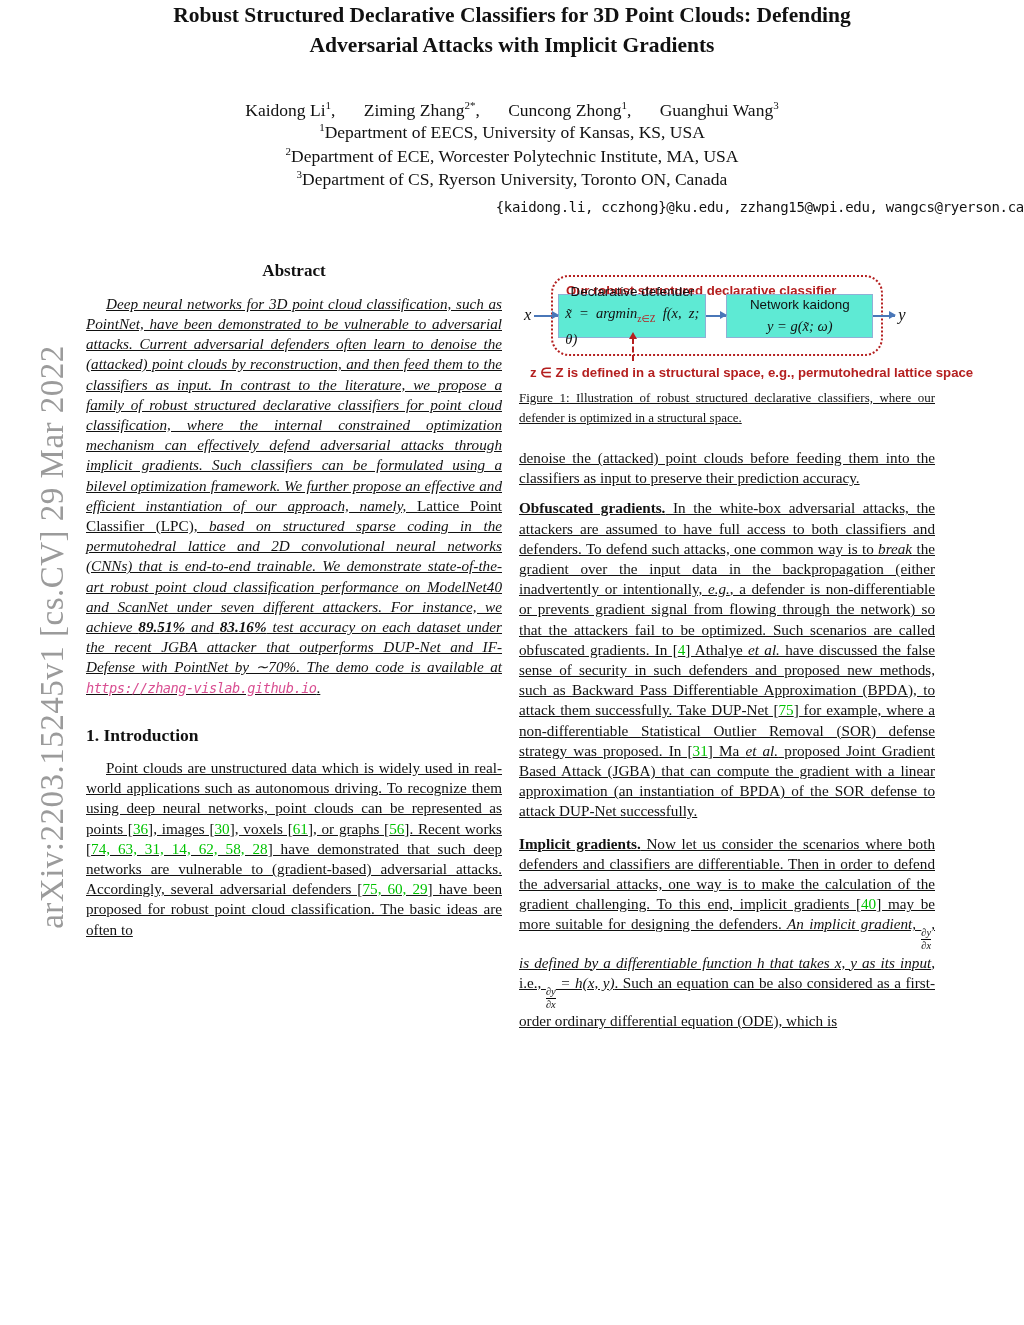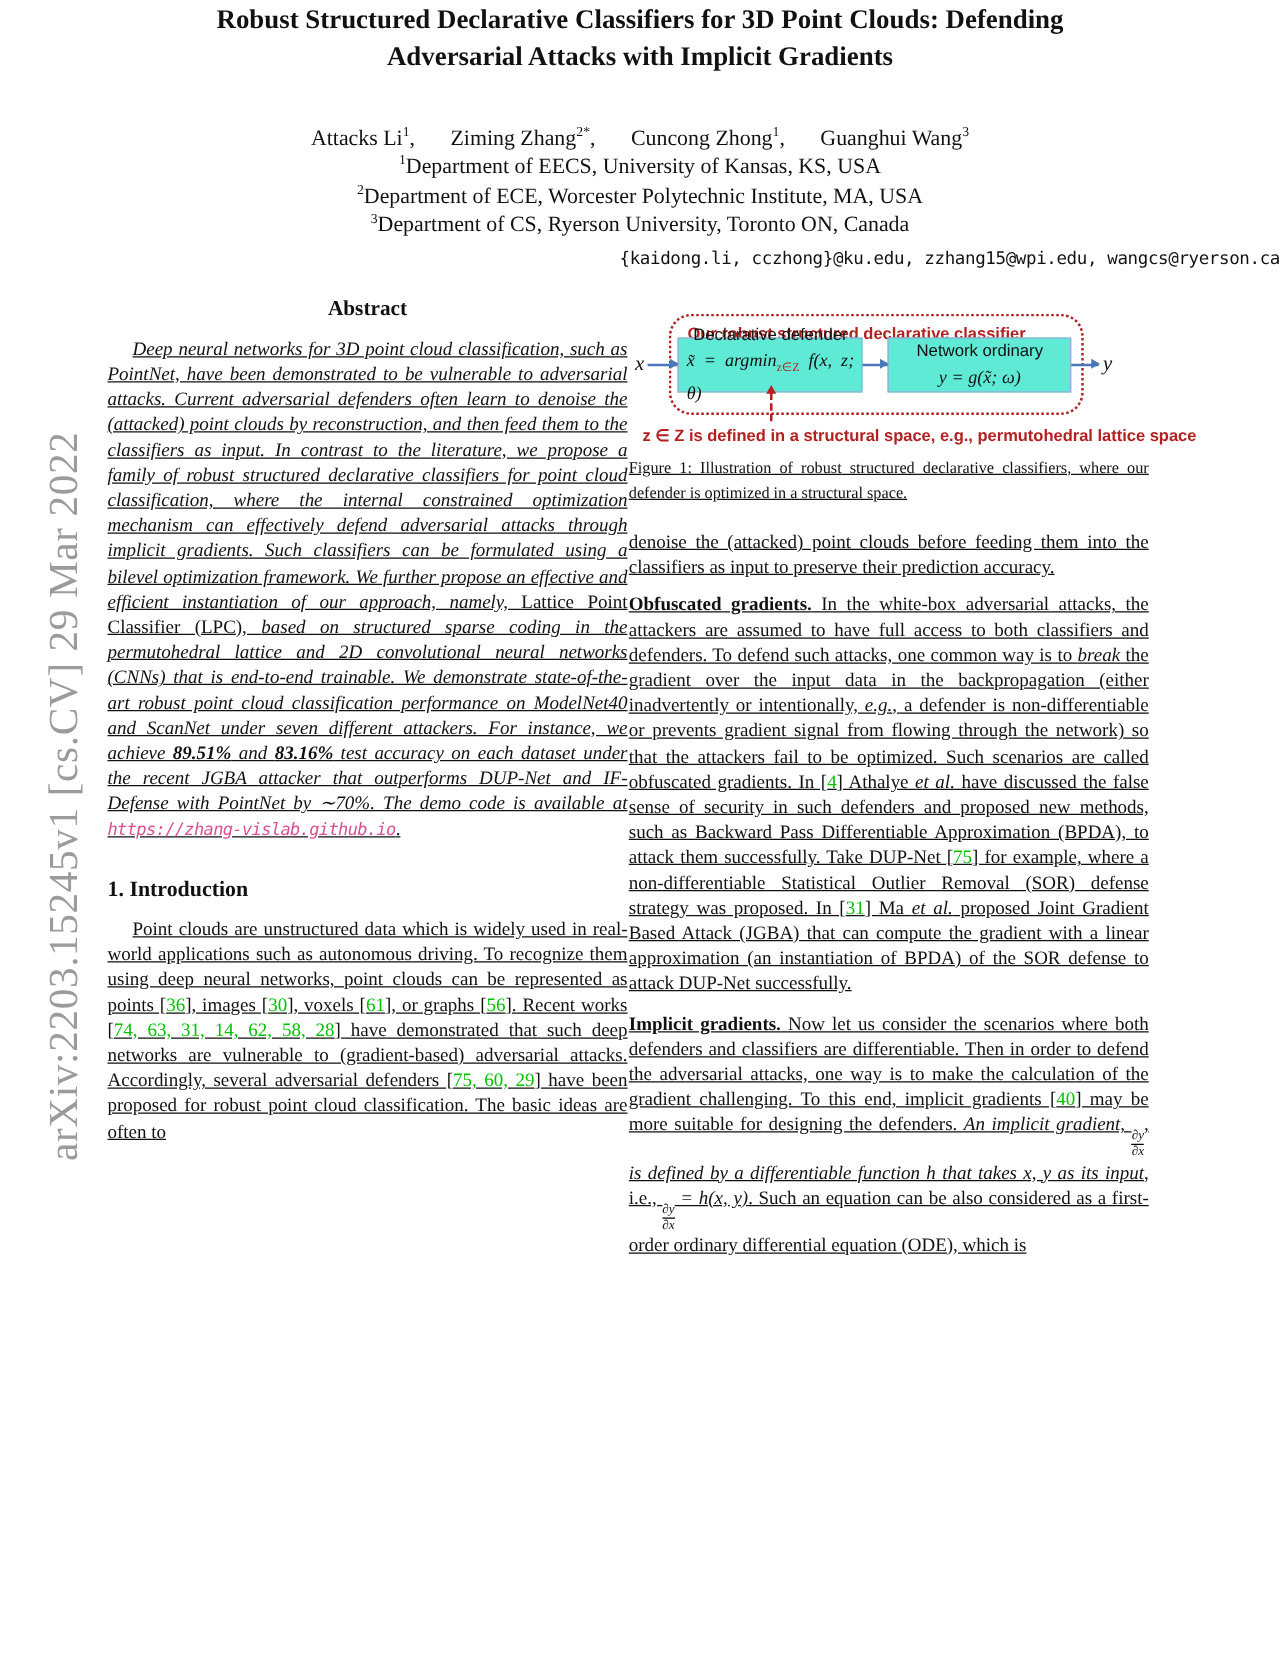--- a/index.html
+++ b/index.html
@@ -27,21 +27,21 @@
   
   .header{text-align:center;}
   .title{font-size:21.5px;font-weight:bold;line-height:30px;}
   .authors{margin-top:40px;font-size:17.5px;}
   .author-slot{display:inline;}
   .author-slot + .author-slot{margin-left:24px;}
   sup{font-size:11px;line-height:0;}
   .affil{font-size:17.5px;line-height:23.5px;}
   .emails{margin-top:7px;font-family:"DejaVu Sans Mono",monospace;font-size:14px;letter-spacing:-.3px;text-align:right;}
   
-  .columns{display:flex;gap:1px;margin:22px 89px 0 86px;}
+  .columns{display:flex;gap:17px;margin:46px 89px 0 86px;}
   .col{width:416px;font-size:15.2px;line-height:20.2px;text-align:justify;hyphens:auto;}
   .abstract-heading{text-align:center;font-weight:bold;font-size:17px;margin:0 0 13px;}
   p.para{margin:0 0 10px;text-decoration:underline;}
   p.indent{text-indent:20px;}
   .abstract{font-style:italic;}
   .seg-roman{font-style:normal;}
   .seg-b{font-weight:bold;}
   .seg-i{font-style:italic;}
   .seg-bi{font-weight:bold;}
   .seg-cite{color:var(--cite-green);}
@@ -83,21 +83,21 @@
 <div class="page">
 
   <div class="watermark">arXiv:2203.15245v1  [cs.CV]  29 Mar 2022</div>
 
   <div class="header">
     <div class="title">
       <div>Robust Structured Declarative Classifiers for 3D Point Clouds: Defending</div>
       <div>Adversarial Attacks with Implicit Gradients</div>
     </div>
     <div class="authors">
-      <span class="author-slot"><span>Attacks Li</span><sup>1</sup><span>,</span></span>
+      <span class="author-slot"><span>Kaidong Li</span><sup>1</sup><span>,</span></span>
       <span class="author-slot"><span>Ziming Zhang</span><sup>2*</sup><span>,</span></span>
       <span class="author-slot"><span>Cuncong Zhong</span><sup>1</sup><span>,</span></span>
       <span class="author-slot"><span>Guanghui Wang</span><sup>3</sup><span></span></span>
     </div>
     <div class="affil"><sup>1</sup><span>Department of EECS, University of Kansas, KS, USA</span></div>
     <div class="affil"><sup>2</sup><span>Department of ECE, Worcester Polytechnic Institute, MA, USA</span></div>
     <div class="affil"><sup>3</sup><span>Department of CS, Ryerson University, Toronto ON, Canada</span></div>
     <div class="emails">{kaidong.li, cczhong}@ku.edu, zzhang15@wpi.edu, wangcs@ryerson.ca</div>
   </div>
 
@@ -117,21 +117,21 @@
           <div class="fig-outer-label">Our robust structured declarative classifier</div>
           <div class="fig-row">
             <span class="fig-io">x</span>
             <span class="fig-arrow a1"></span>
             <div class="fig-box box1">
               <div class="fig-box-title">Declarative defender</div>
               <div class="fig-box-formula"><span>x̃ = argmin</span><sub>z∈Z</sub><span> f(x, z; θ)</span></div>
             </div>
             <span class="fig-arrow a2"></span>
             <div class="fig-box box2">
-              <div class="fig-box-title">Network ordinary</div>
+              <div class="fig-box-title">Network kaidong</div>
               <div class="fig-box-formula">y = g(x̃; ω)</div>
             </div>
             <span class="fig-arrow a3"></span>
             <span class="fig-io">y</span>
           </div>
           <div class="fig-note-arrow"></div>
           <div class="fig-note">z ∈ Z is defined in a structural space, e.g., permutohedral lattice space</div>
         </div>
         <figcaption class="fig-caption">Figure 1: Illustration of robust structured declarative classifiers, where our defender is optimized in a structural space.</figcaption>
       </figure>

